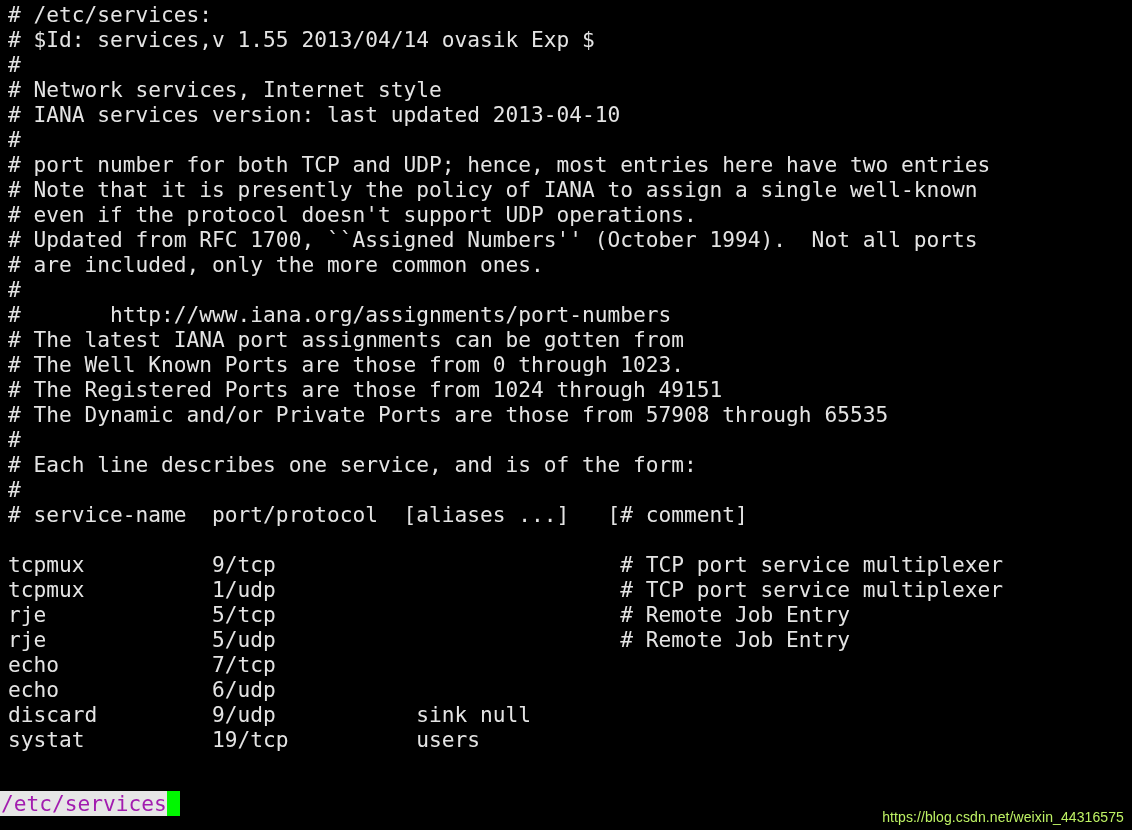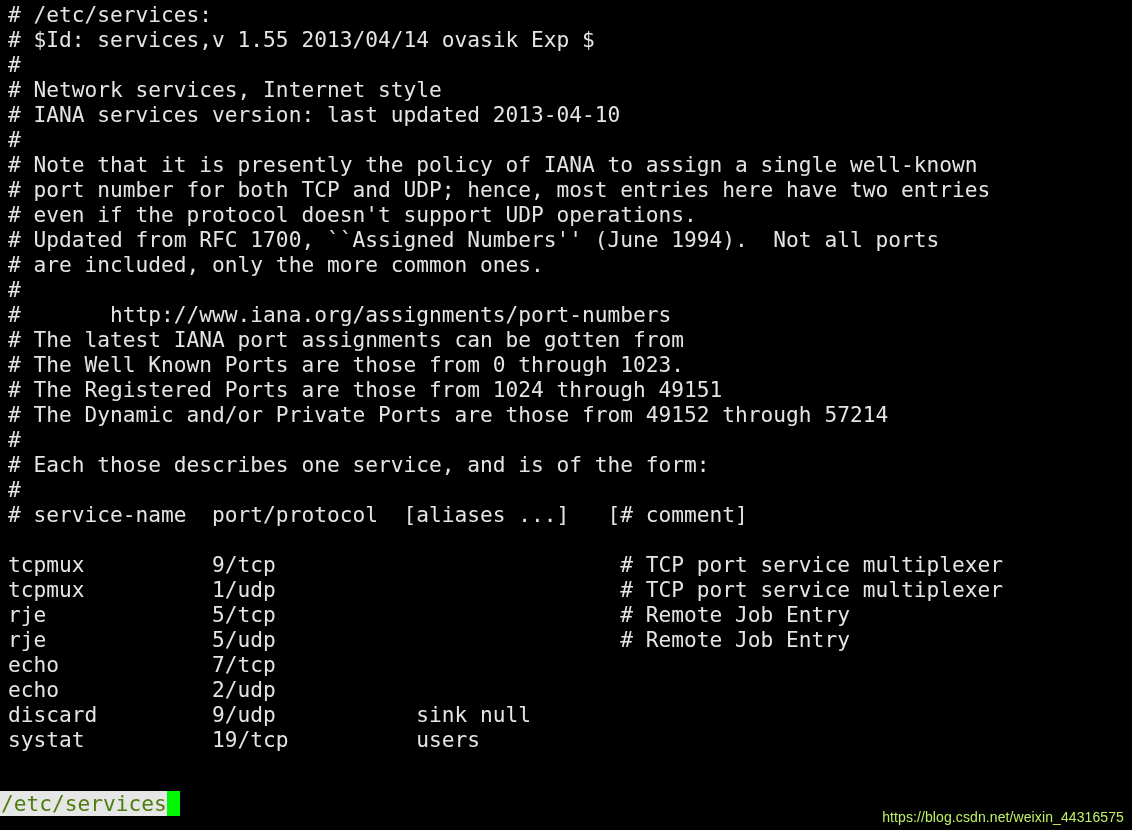--- a/index.html
+++ b/index.html
@@ -42,21 +42,21 @@
     height: 25px;
     line-height: 25px;
     white-space: pre;
     font-size: 21.2px;
     font-family: "DejaVu Sans Mono", monospace;
     display: flex;
     align-items: center;
   }
   #status-filename {
     background: #e6e6e6;
-    color: #4d7c0f;
+    color: #a21caf;
     padding: 0 0 0 1px;
     height: 25px;
     line-height: 25px;
     display: inline-block;
     white-space: pre;
   }
   #status-cursor {
     display: inline-block;
     width: 13px;
     height: 25px;
@@ -78,42 +78,42 @@
 
 <div id="terminal">
 
   <div id="screen">
       <div class="line"># /etc/services:</div>
       <div class="line"># $Id: services,v 1.55 2013/04/14 ovasik Exp $</div>
       <div class="line">#</div>
       <div class="line"># Network services, Internet style</div>
       <div class="line"># IANA services version: last updated 2013-04-10</div>
       <div class="line">#</div>
+      <div class="line"># port number for both TCP and UDP; hence, most entries here have two entries</div>
       <div class="line"># Note that it is presently the policy of IANA to assign a single well-known</div>
-      <div class="line"># port number for both TCP and UDP; hence, most entries here have two entries</div>
       <div class="line"># even if the protocol doesn't support UDP operations.</div>
-      <div class="line"># Updated from RFC 1700, ``Assigned Numbers'' (June 1994).  Not all ports</div>
+      <div class="line"># Updated from RFC 1700, ``Assigned Numbers'' (October 1994).  Not all ports</div>
       <div class="line"># are included, only the more common ones.</div>
       <div class="line">#</div>
       <div class="line">#       http://www.iana.org/assignments/port-numbers</div>
       <div class="line"># The latest IANA port assignments can be gotten from</div>
       <div class="line"># The Well Known Ports are those from 0 through 1023.</div>
       <div class="line"># The Registered Ports are those from 1024 through 49151</div>
-      <div class="line"># The Dynamic and/or Private Ports are those from 49152 through 57214</div>
+      <div class="line"># The Dynamic and/or Private Ports are those from 57908 through 65535</div>
       <div class="line">#</div>
-      <div class="line"># Each those describes one service, and is of the form:</div>
+      <div class="line"># Each line describes one service, and is of the form:</div>
       <div class="line">#</div>
       <div class="line"># service-name  port/protocol  [aliases ...]   [# comment]</div>
       <div class="line blank"></div>
       <div class="line">tcpmux          9/tcp                           # TCP port service multiplexer</div>
       <div class="line">tcpmux          1/udp                           # TCP port service multiplexer</div>
       <div class="line">rje             5/tcp                           # Remote Job Entry</div>
       <div class="line">rje             5/udp                           # Remote Job Entry</div>
       <div class="line">echo            7/tcp</div>
-      <div class="line">echo            2/udp</div>
+      <div class="line">echo            6/udp</div>
       <div class="line">discard         9/udp           sink null</div>
       <div class="line">systat          19/tcp          users</div>
     </div>
 
   <div id="status-bar">
     <span id="status-filename">/etc/services</span>
     <span id="status-cursor"></span>
   </div>
 
   <div id="watermark">https://blog.csdn.net/weixin_44316575</div>

